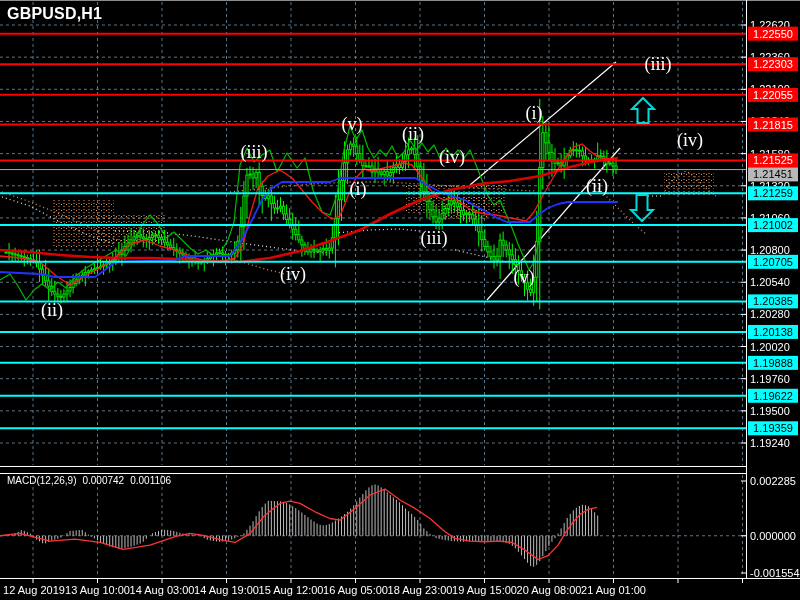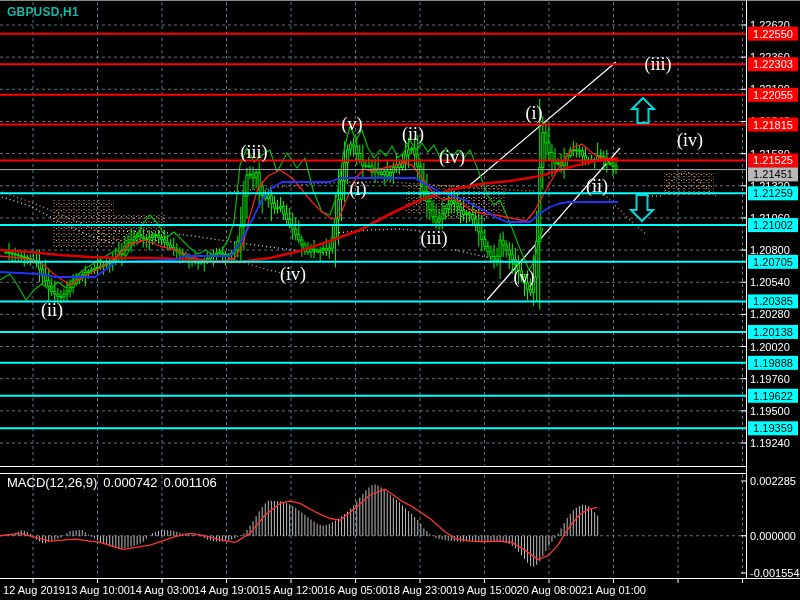--- a/index.html
+++ b/index.html
@@ -1,19 +1,19 @@
 <!DOCTYPE html>
 <html><head>
 <meta charset="utf-8">
 <style>
   html,body{margin:0;padding:0;background:#000;width:800px;height:600px;overflow:hidden;}
   .terminal{position:relative;width:800px;height:600px;background:#000;font-family:"Liberation Sans",sans-serif;}
   #chart-svg{position:absolute;left:0;top:0;}
-  .symbol-label{position:absolute;left:7px;top:5px;color:#14b8a6;font-size:12px;font-weight:600;letter-spacing:0.2px;}
-  .macd-label{position:absolute;left:7px;top:475px;color:#fff;font-size:13px;}
+  .symbol-label{position:absolute;left:7px;top:5px;color:#ffffff;font-size:16px;font-weight:600;letter-spacing:0.2px;}
+  .macd-label{position:absolute;left:7px;top:475px;color:#fff;font-size:10px;}
   .macd-label span{margin-right:6px;}
   text{font-family:"Liberation Sans",sans-serif;}
   .wavefont{font-family:"Liberation Serif",serif;}
 </style>
 </head>
 <body>
 
 <div class="terminal">
   <svg id="chart-svg" width="800" height="600" viewBox="0 0 800 600">
     <defs>

